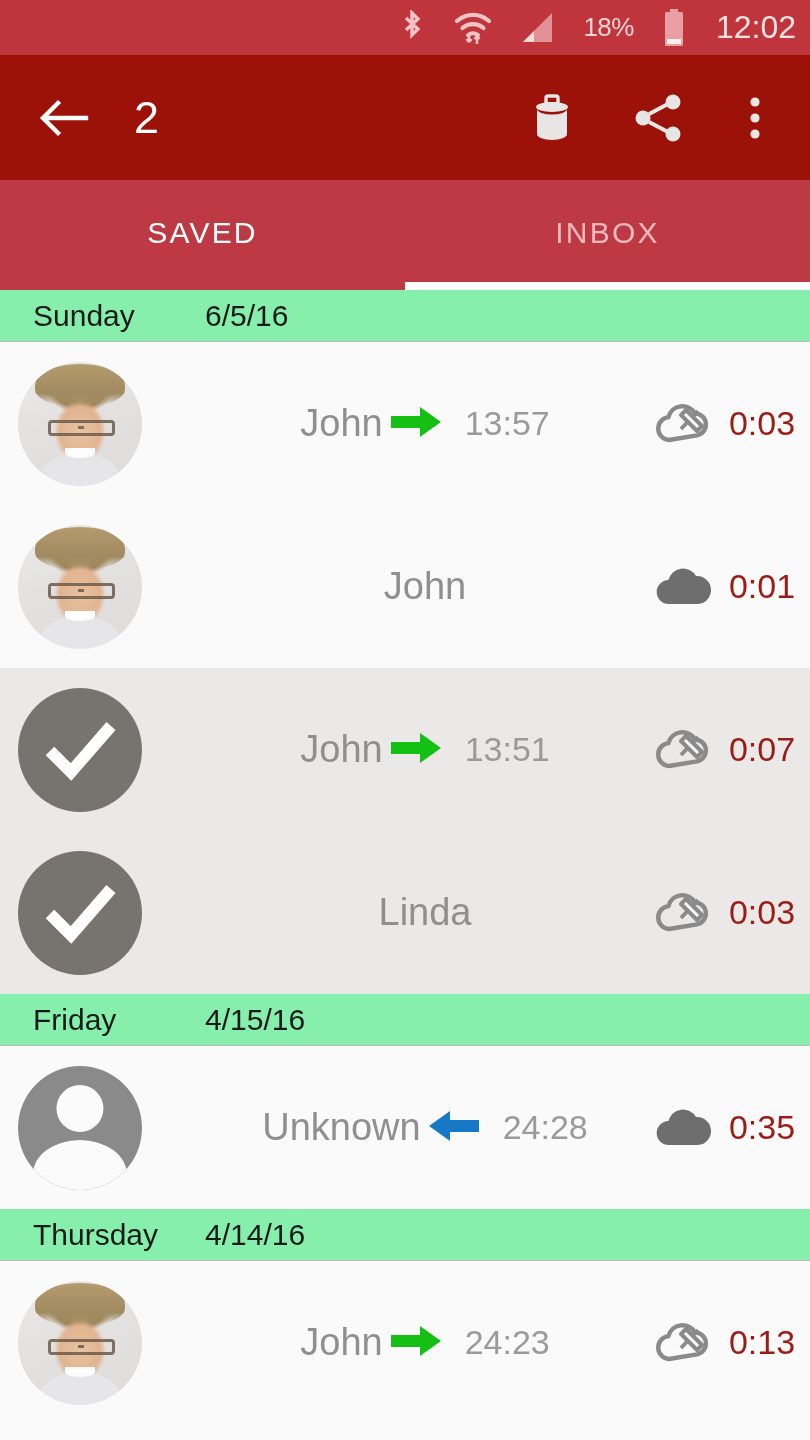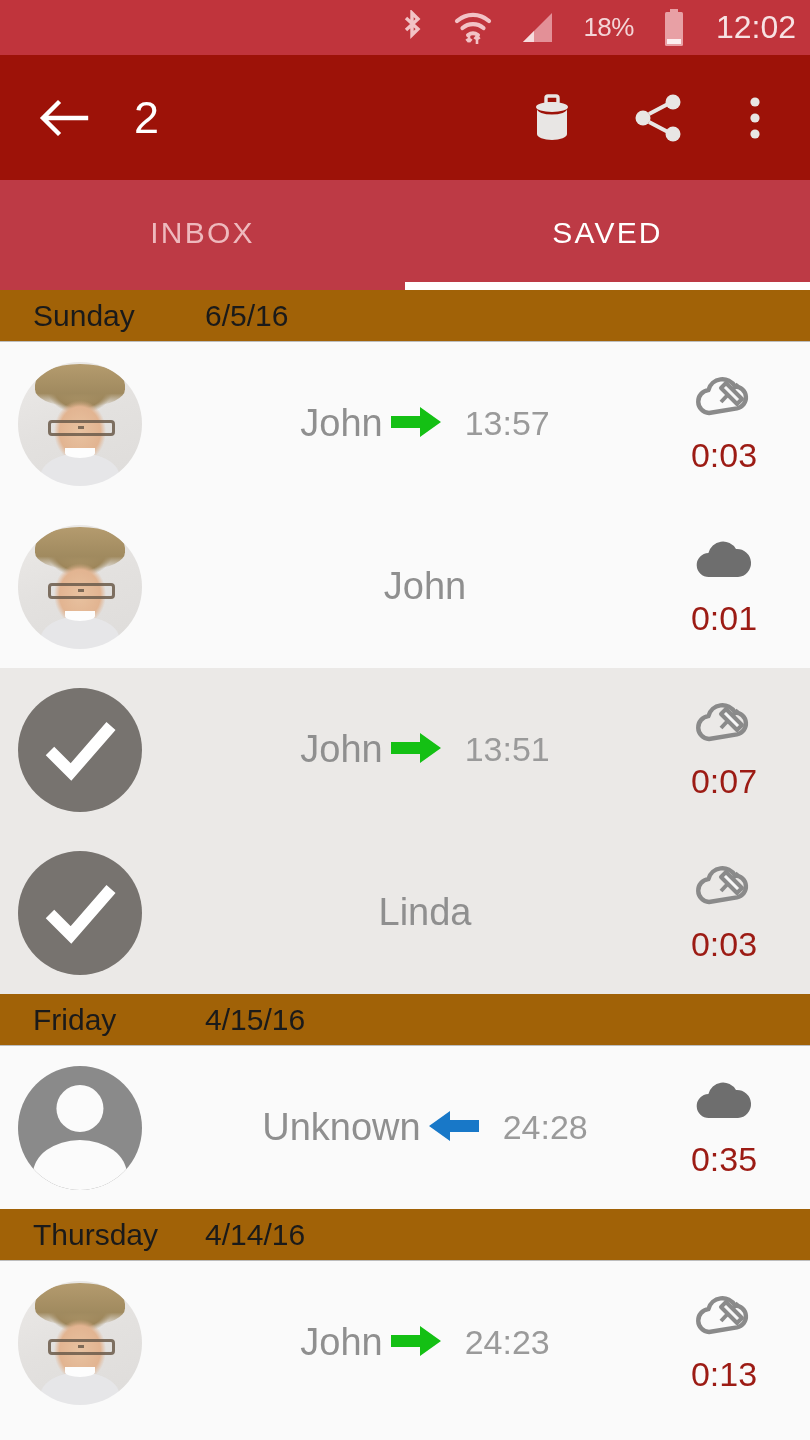--- a/index.html
+++ b/index.html
@@ -77,21 +77,21 @@
     left: 405px; right: 0; bottom: 0;
     height: 8px;
     background: #ffffff;
   }
 
   
   .list { background: #fafafa; }
 
   .date-header {
     height: 52px;
-    background: #a16207;
+    background: #86efac;
     display: flex;
     align-items: center;
     color: #1a1a1a;
     font-size: 30px;
     border-bottom: 1px solid #bdbdbd;
   }
   .dh-day { width: 205px; padding-left: 33px; }
   .dh-date { }
 
   .call-row {
@@ -195,21 +195,21 @@
   .dir-arrow { width: 54px; height: 34px; flex: none; }
   .call-time {
     font-size: 34px;
     color: #9a9a9a;
   }
 
   .call-right {
     width: 116px;
     flex: none;
     display: flex;
-    flex-direction: column;
+    flex-direction: row;
     align-items: center;
     justify-content: center;
     gap: 14px;
   }
   .cloud-icon { width: 62px; height: 46px; }
   .call-dur {
     font-size: 34px;
     color: #9c1b14;
   }
 </style>
@@ -274,25 +274,25 @@
   <span class="tb-icon overflow">
     <svg width="30" height="56" viewBox="0 0 30 56">
       <circle cx="15" cy="12" r="4.6" fill="#e8e6e4"></circle>
       <circle cx="15" cy="28" r="4.6" fill="#e8e6e4"></circle>
       <circle cx="15" cy="44" r="4.6" fill="#e8e6e4"></circle>
     </svg>
   </span>
 </div>
 
 <div class="tabs">
+  <div class="tab active">
+    <span>SAVED</span>
+  </div>
   <div class="tab inactive">
     <span>INBOX</span>
-  </div>
-  <div class="tab active">
-    <span>SAVED</span>
   </div>
   <div class="tab-indicator"></div>
 </div>
 
 <div class="list" id="call-list">
     <div class="date-header">
       <span class="dh-day">Sunday</span>
       <span class="dh-date">6/5/16</span>
     </div>
     <div class="call-row normal">

